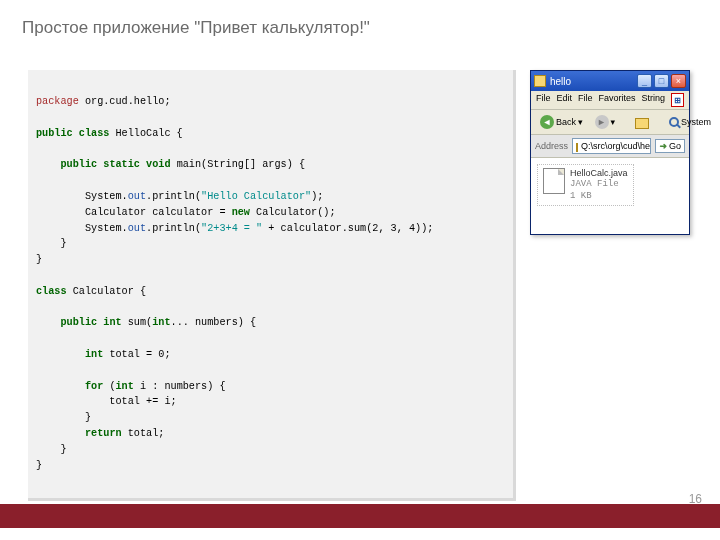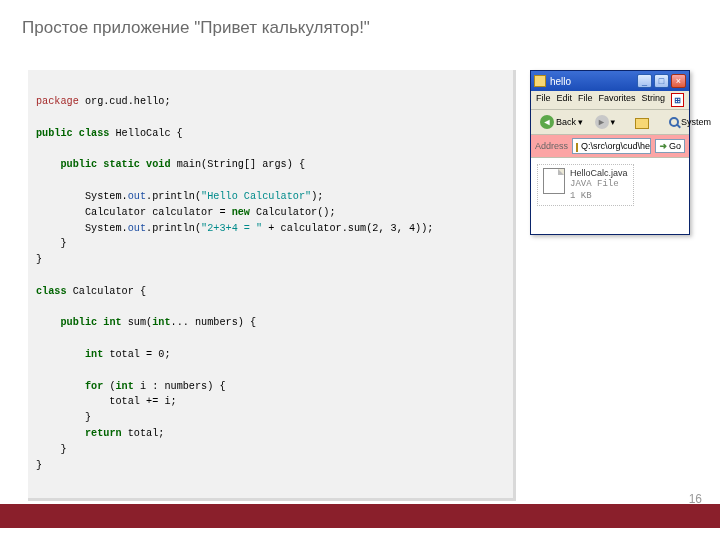--- a/index.html
+++ b/index.html
@@ -117,21 +117,21 @@
     width:14px; height:11px; background:#f7d774; border:1px solid #b08a1a;
     display:inline-block; position:relative; top:1px;
   }
   .ex-mag {
     width:10px; height:10px; border:2px solid #3a6ab0; border-radius:50%;
     display:inline-block; position:relative;
   }
   .ex-mag:after{ content:""; position:absolute; width:5px; height:2px; background:#3a6ab0; bottom:-2px; right:-4px; transform:rotate(45deg);}
 
   .ex-addr {
-    background:#fca5a5; display:flex; align-items:center;
+    background:#e5e5e5; display:flex; align-items:center;
     padding:3px 4px; gap:4px;
     border-bottom:1px solid #c0c0b0;
   }
   .ex-addr-label { color:#666; }
   .ex-addr-field {
     flex:1; background:#fff; border:1px solid #7f9db9;
     height:16px; display:flex; align-items:center; padding:0 3px;
     gap:3px; overflow:hidden;
   }
   .ex-addr-field .ex-fldr { width:11px; height:9px; }

